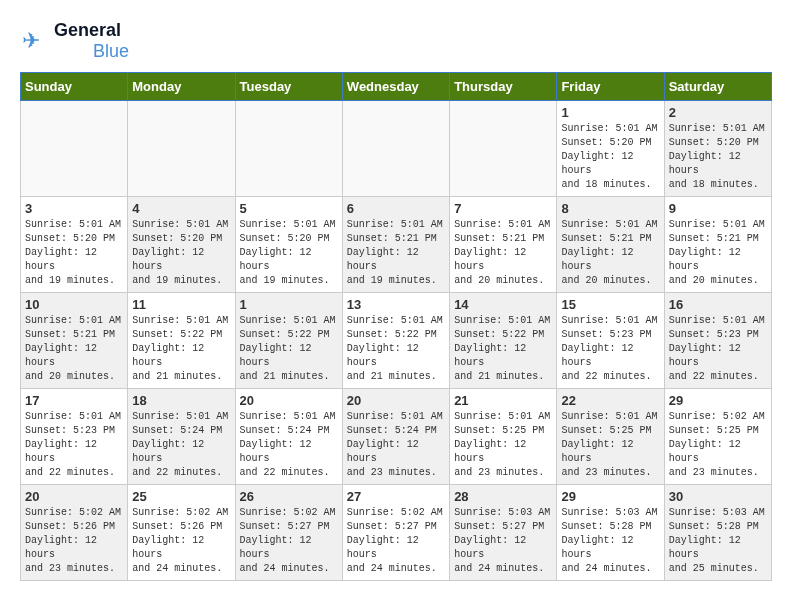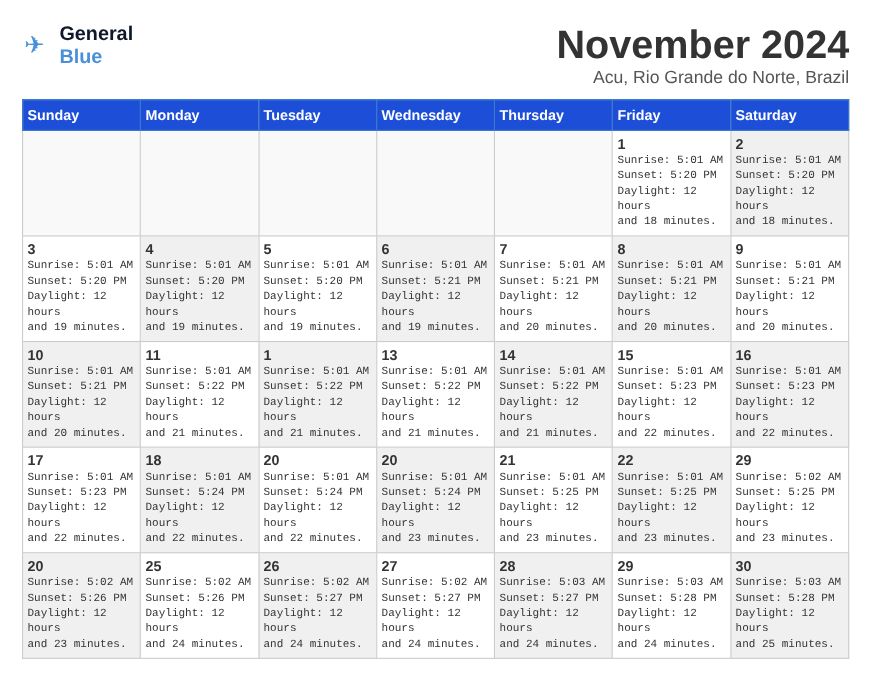--- a/index.html
+++ b/index.html
@@ -20,22 +20,23 @@
       display: flex;
       align-items: center;
     }
     .logo-text-general {
       font-size: 18px;
       font-weight: bold;
       color: #0f172a;
     }
     .logo-text-blue {
       font-size: 18px;
-      font-weight: bold;
+      font-weight: normal;
       color: #4a90d9;
+      margin-left: 39px;
     }
     .logo-icon {
       width: 30px;
       height: 30px;
       margin-right: 4px;
     }
     .title-section {
       text-align: right;
     }
     .calendar-title {
@@ -46,21 +47,21 @@
     .calendar-subtitle {
       font-size: 16px;
       color: #555;
     }
     table {
       width: 100%;
       border-collapse: collapse;
       table-layout: fixed;
     }
     th {
-      background-color: #1d4ed8;
+      background-color: #4d7c0f;
       color: #fff;
       font-size: 13px;
       font-weight: bold;
       padding: 6px 4px;
       text-align: left;
       border: 1px solid #3a7bc8;
     }
     td {
       vertical-align: top;
       border: 1px solid #ccc;
@@ -93,24 +94,20 @@
 
 <div class="header-section">
   <div class="logo">
     <svg class="logo-icon" viewBox="0 0 30 30">
       <text x="2" y="22" font-size="22" fill="#4a90d9">✈</text>
     </svg>
     <div>
       <span class="logo-text-general">General</span><br>
       <span class="logo-text-blue">Blue</span>
     </div>
-  </div>
-  <div class="title-section">
-    <div class="calendar-title">November 2024</div>
-    <div class="calendar-subtitle">Acu, Rio Grande do Norte, Brazil</div>
   </div>
 </div>
 
 <table>
   <thead>
     <tr>
       <th>Sunday</th>
       <th>Monday</th>
       <th>Tuesday</th>
       <th>Wednesday</th>

